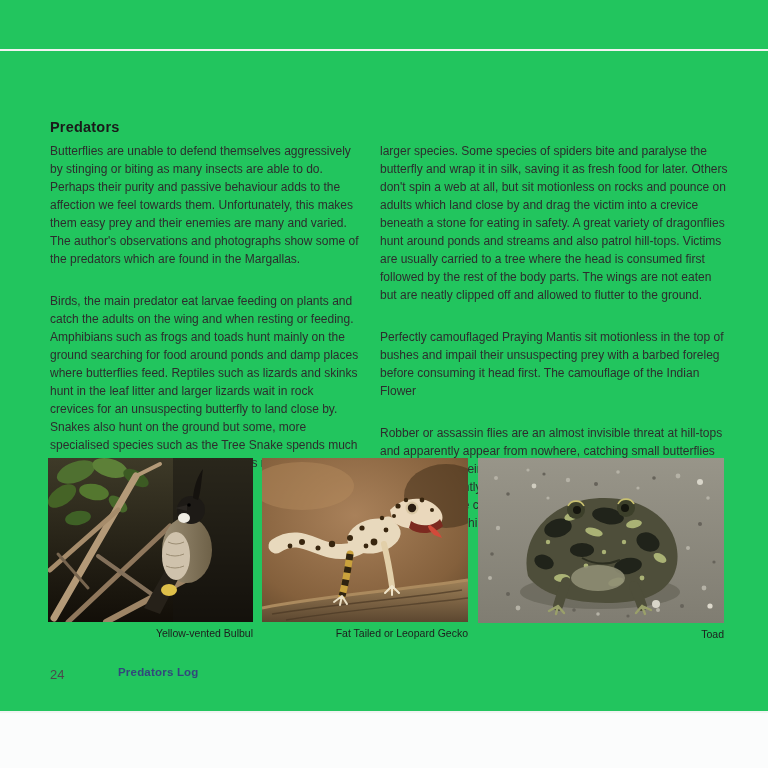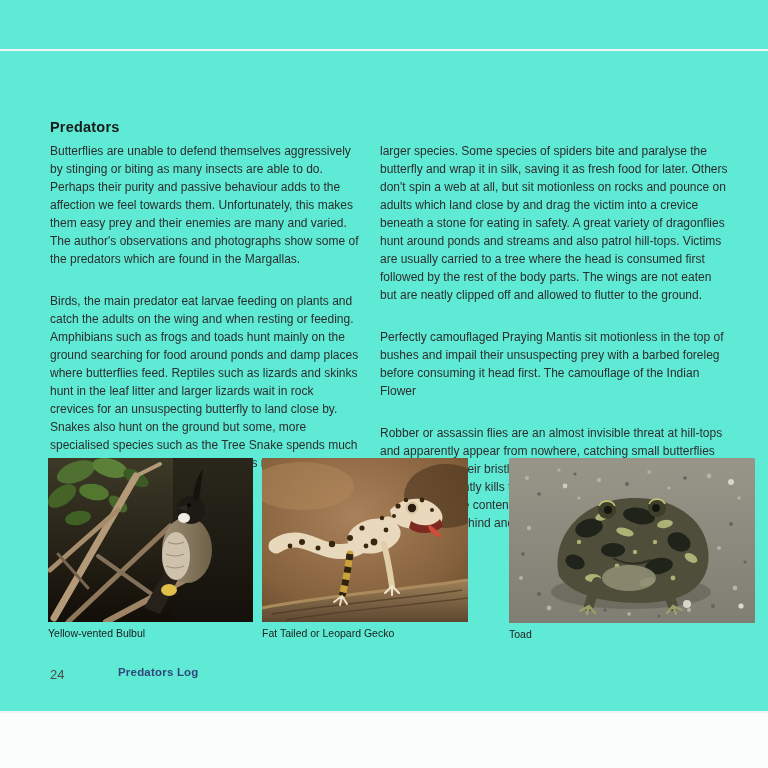--- a/index.html
+++ b/index.html
@@ -3,21 +3,21 @@
 <meta charset="utf-8">
 <style>
   * { margin:0; padding:0; box-sizing:border-box; }
   html,body { width:768px; height:768px; }
   body {
     font-family:"Liberation Sans", sans-serif;
     background:#ffffff;
     position:relative;
     overflow:hidden;
   }
-  .page { position:absolute; inset:0; background:#5eead4; }
+  .page { position:absolute; inset:0; background:#22c55e; }
   .seam { position:absolute; left:0; width:768px; height:2px; background:#f1f3f2; }
   .seam-top { top:49px; }
   .seam-bottom { top:711px; }
   .below-band { position:absolute; left:0; top:713px; width:768px; height:55px; background:#fbfcfc; }
 
   .heading {
     position:absolute; left:50px; top:119px;
     font-size:14.5px; font-weight:bold; color:#1a1a1a; letter-spacing:.2px;
   }
   .col {
@@ -26,25 +26,25 @@
     text-align:left;
   }
   .col p + p { margin-top:24px; }
   .col-left  { left:50px;  width:309px; }
   .col-right { left:380px; width:348px; }
   .italic { font-style:italic; }
 
   figure.photo { position:absolute; top:458px; }
   figure.photo svg { display:block; }
   figure.photo figcaption {
-    text-align:left; font-size:10.5px; color:#1d1d1d; margin-top:5px;
+    text-align:right; font-size:10.5px; color:#1d1d1d; margin-top:5px;
   }
   #photo-1 { left:48px;  width:205px; }
   #photo-2 { left:262px; width:206px; }
-  #photo-3 { left:478px; width:246px;margin-left:31px; }
+  #photo-3 { left:478px; width:246px; }
 
   .footer-pagenum {
     position:absolute; left:50px; top:667px;
     font-size:13px; color:#4b4b4b;
   }
   .footer-title {
     position:absolute; left:118px; top:666px;
     font-size:11.5px; font-weight:bold; color:#32477c; letter-spacing:.2px;
   }
 </style>

